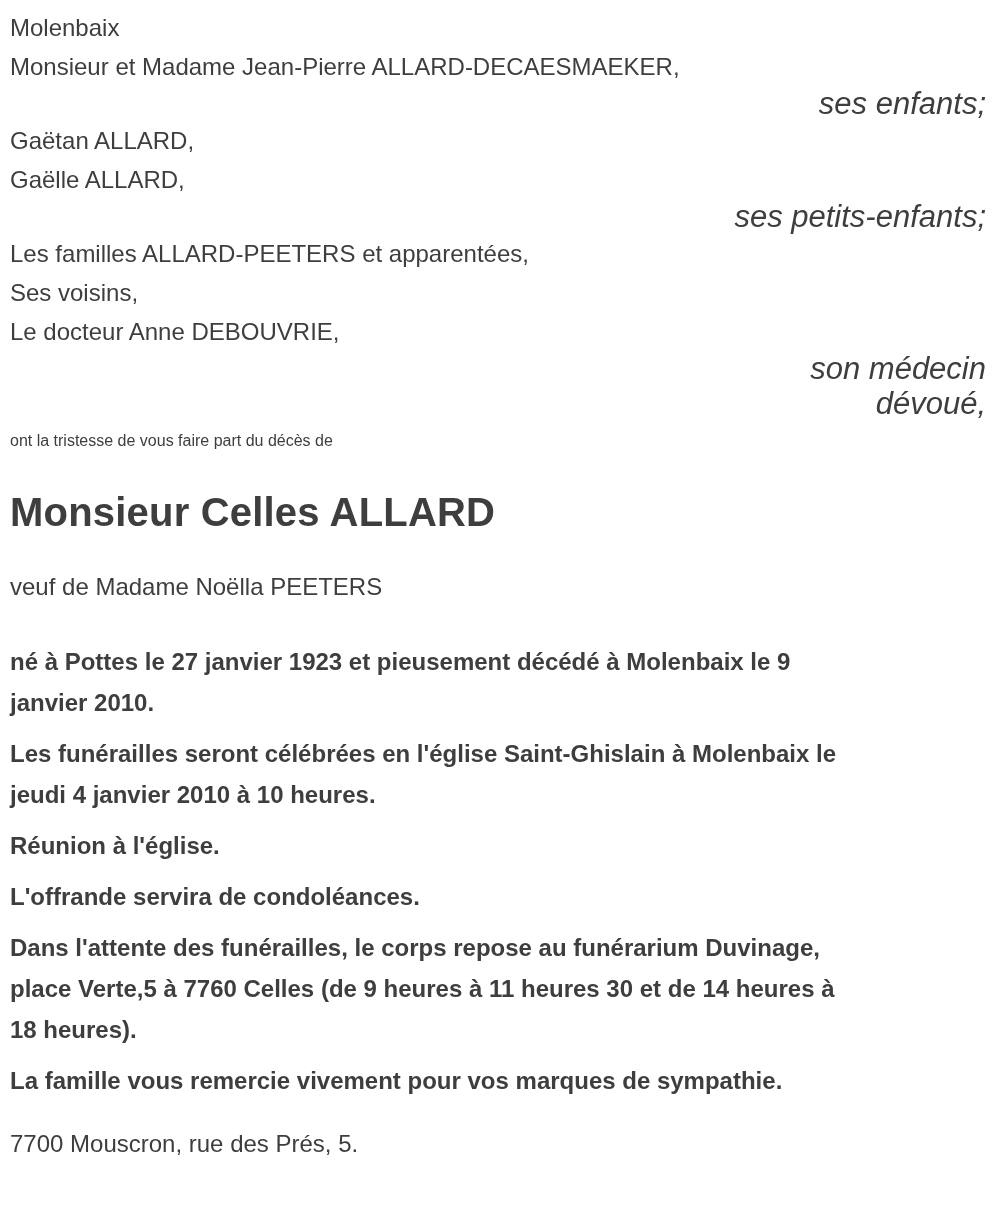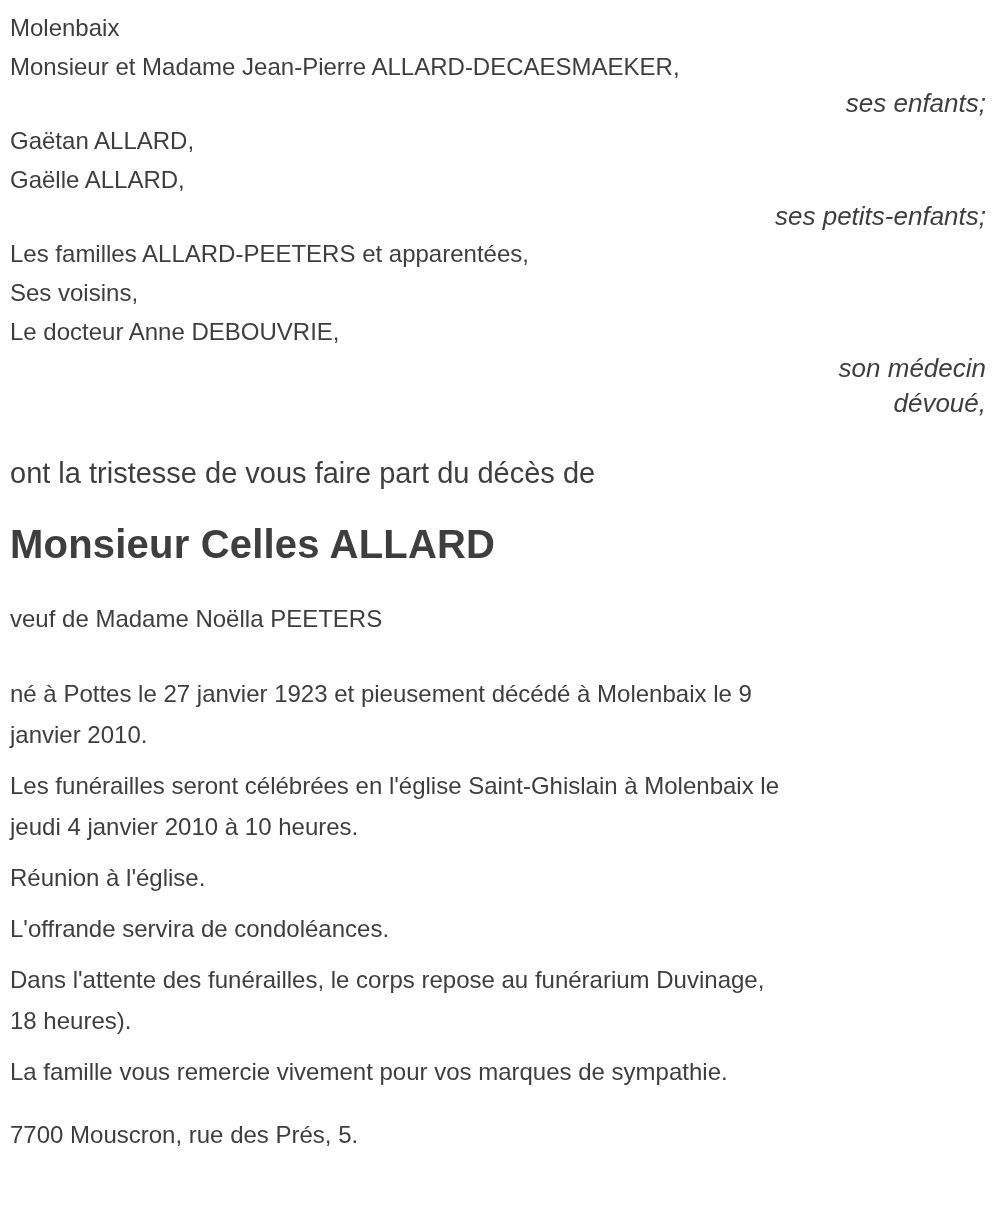--- a/index.html
+++ b/index.html
@@ -18,47 +18,47 @@
     background: #ffffff;
     padding: 8px 14px 10px 10px;
     overflow: hidden;
   }
   .line {
     font-size: 24px;
     line-height: 39px;
     white-space: nowrap;
   }
   .relation {
-    font-size: 26px;
+    font-size: 31px;
     line-height: 35px;
     font-style: italic;
     text-align: right;
     white-space: nowrap;
   }
   .announcement {
-    font-size: 29px;
+    font-size: 16px;
     line-height: 40px;
     white-space: nowrap;
-    margin-top: 32px;
   }
   .deceased-name {
     font-size: 40px;
     font-weight: 700;
     line-height: 1.15;
     margin: 28px 0 32px 0;
     letter-spacing: 0.2px;
   }
   .widower {
     font-size: 24px;
     line-height: 40px;
     margin: 0 0 34px 0;
     white-space: nowrap;
   }
   .para {
     margin: 0 0 10px 0;
+    font-weight: bold;
   }
   .para .pline {
     font-size: 24px;
     line-height: 41px;
     white-space: nowrap;
   }
   .footer-address {
     margin-top: 23px;
     font-size: 24px;
     line-height: 40px;
@@ -104,20 +104,21 @@
   <div class="para">
     <div class="pline">Réunion à l'église.</div>
   </div>
 
   <div class="para">
     <div class="pline">L'offrande servira de condoléances.</div>
   </div>
 
   <div class="para">
     <div class="pline">Dans l'attente des funérailles, le corps repose au funérarium Duvinage,</div>
+    <div class="pline">place Verte,5 à 7760 Celles (de 9 heures à 11 heures 30 et de 14 heures à</div>
     <div class="pline">18 heures).</div>
   </div>
 
   <div class="para">
     <div class="pline">La famille vous remercie vivement pour vos marques de sympathie.</div>
   </div>
 
 
   <div class="footer-address">7700 Mouscron, rue des Prés, 5.</div>
 

